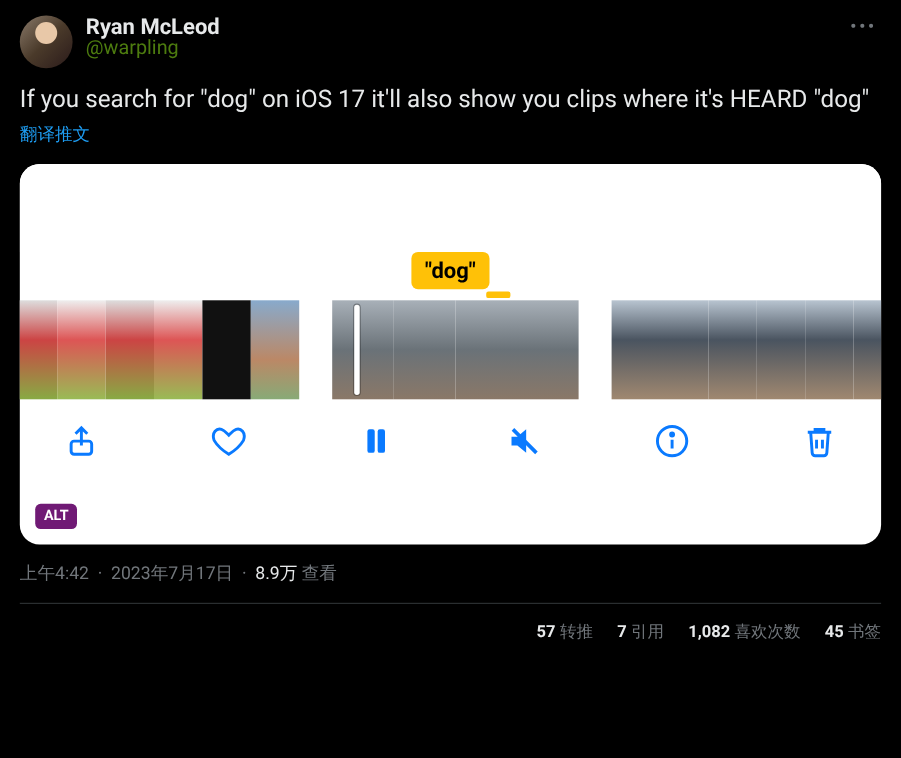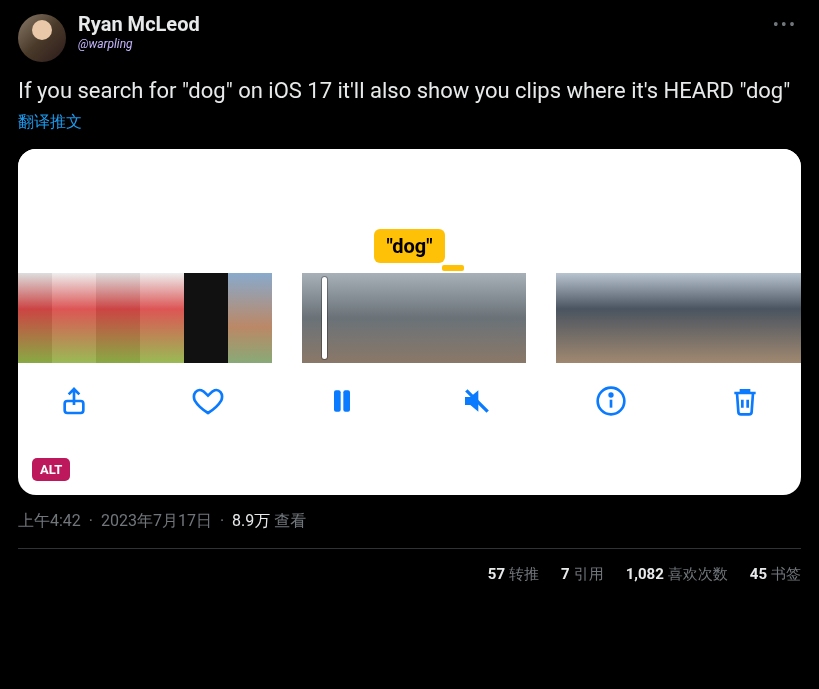--- a/index.html
+++ b/index.html
@@ -37,24 +37,23 @@
     border-radius: 50%;
   }
   .user-block { flex: 1; }
   .display-name {
     font-weight: 700;
     font-size: 20px;
     color: #e7e9ea;
     line-height: 20px;
   }
   .handle {
-    font-size: 12px;
-    color: #c4b5fd;
+    font-size: 18px;
+    color: #4d7c0f;
     line-height: 20px;
-    font-style: italic;
   }
   .more-btn {
     color: #71767b;
     font-size: 18px;
     letter-spacing: 2px;
     padding: 0 4px;
     cursor: pointer;
   }
   .body-text {
     margin-top: 14px;
@@ -153,21 +152,21 @@
     cursor: pointer;
     display: flex;
     align-items: center;
     justify-content: center;
   }
   .tool-icon svg { width: 32px; height: 32px; }
   .alt-badge {
     position: absolute;
     left: 14px;
     bottom: 14px;
-    background: #be185d;
+    background: #701a75;
     color: #fff;
     font-size: 13px;
     font-weight: 700;
     padding: 4px 8px;
     border-radius: 5px;
     cursor: pointer;
   }
   .meta-row {
     margin-top: 16px;
     font-size: 16px;

